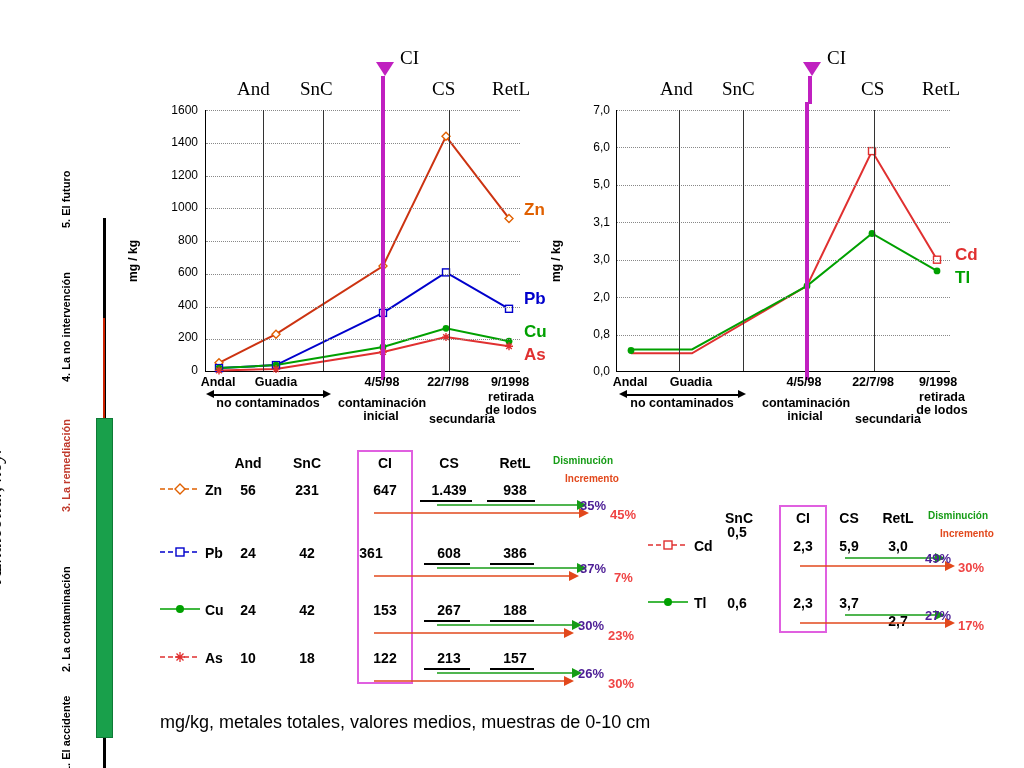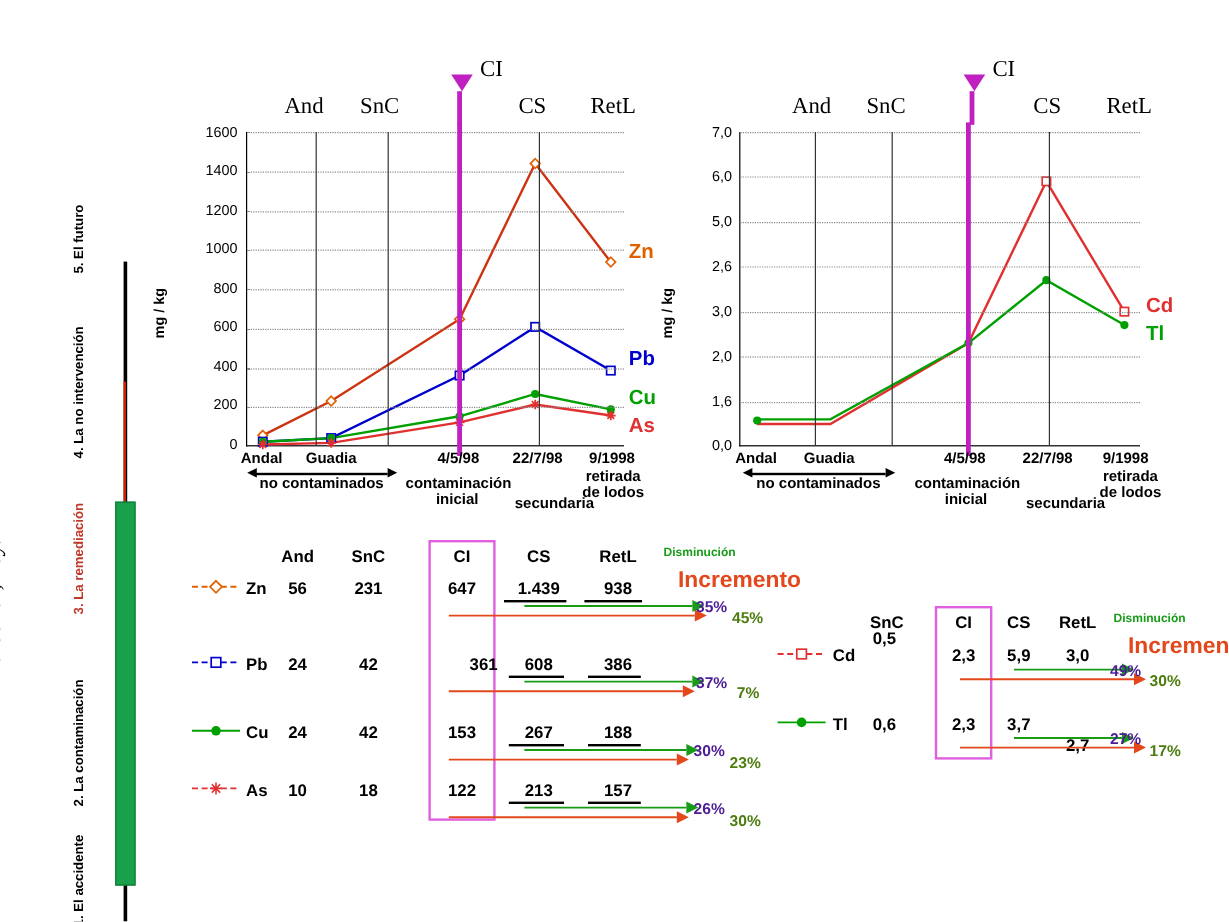--- a/index.html
+++ b/index.html
@@ -150,27 +150,27 @@
   }
   .ci-box {
     position: absolute;
     border: 2px solid #e060e0;
     background: transparent;
   }
   .pct-green {
     position: absolute; font-size: 13px; font-weight: bold; color: #4c1d95; white-space: nowrap;
   }
   .pct-red {
-    position: absolute; font-size: 13px; font-weight: bold; color: #4d7c0f; white-space: nowrap;
+    position: absolute; font-size: 13px; font-weight: bold; color: #ef4444; white-space: nowrap;
   }
   .lbl-dism {
     position: absolute; font-size: 10px; font-weight: bold; color: #169c16; white-space: nowrap;
   }
   .lbl-incr {
-    position: absolute; font-size: 19px; font-weight: bold; color: #e2481c; white-space: nowrap;
+    position: absolute; font-size: 10px; font-weight: bold; color: #e2481c; white-space: nowrap;
   }
   .underscore { position: absolute; height: 1.5px; background: #000; }
 
   .footer {
     position: absolute;
     left: 160px; top: 712px;
     font-size: 18px;
     color: #000;
     white-space: nowrap;
   }
@@ -304,24 +304,24 @@
     <div class="hdr-label" style="left:922px; top:78px;">RetL</div>
     <div class="ci-label" style="left:827px; top:47px;">CI</div>
     <div class="ci-arrow" style="left:803px; top:62px;"></div>
     <div class="vline-magenta" style="left:808px; top:76px; height:28px;"></div>
 
     <div class="ytitle" style="left:563px; top:268px;">mg / kg</div>
 
     <div class="ytick" style="left:566px; top:103px; width:44px;">7,0</div>
     <div class="ytick" style="left:566px; top:140px; width:44px;">6,0</div>
     <div class="ytick" style="left:566px; top:177px; width:44px;">5,0</div>
-    <div class="ytick" style="left:566px; top:215px; width:44px;">2,6</div>
+    <div class="ytick" style="left:566px; top:215px; width:44px;">3,1</div>
     <div class="ytick" style="left:566px; top:252px; width:44px;">3,0</div>
     <div class="ytick" style="left:566px; top:290px; width:44px;">2,0</div>
-    <div class="ytick" style="left:566px; top:327px; width:44px;">1,6</div>
+    <div class="ytick" style="left:566px; top:327px; width:44px;">0,8</div>
     <div class="ytick" style="left:566px; top:364px; width:44px;">0,0</div>
 
     <div class="plot" style="left:616px; top:110px; width:334px; height:262px;">
       <div class="gridline" style="top:0px;"></div>
       <div class="gridline" style="top:37.4px;"></div>
       <div class="gridline" style="top:74.9px;"></div>
       <div class="gridline" style="top:112.3px;"></div>
       <div class="gridline" style="top:149.7px;"></div>
       <div class="gridline" style="top:187.1px;"></div>
       <div class="gridline" style="top:224.6px;"></div>
@@ -405,21 +405,21 @@
     <div class="pct-green" style="left:580px; top:498px;">35%</div>
     <div class="pct-red" style="left:610px; top:507px;">45%</div>
 
     <svg class="legend-sym" style="left:160px; top:545px;" width="42" height="14">
       <line x1="0" y1="7" x2="40" y2="7" stroke="#0000cc" stroke-width="1.6" stroke-dasharray="5,3"></line>
       <rect x="16" y="3" width="8" height="8" fill="#fff" stroke="#0000cc" stroke-width="1.4"></rect>
     </svg>
     <div class="legend-txt" style="left:205px; top:545px; color:#000;">Pb</div>
     <div class="cell" style="left:225px; top:545px; width:46px;">24</div>
     <div class="cell" style="left:284px; top:545px; width:46px;">42</div>
-    <div class="cell" style="left:380px; top:545px; width:46px;">361</div>
+    <div class="cell" style="left:348px; top:545px; width:46px;">361</div>
     <div class="cell" style="left:420px; top:545px; width:58px;">608</div>
     <div class="cell" style="left:487px; top:545px; width:56px;">386</div>
     <div class="underscore" style="left:424px; top:563px; width:46px;"></div>
     <div class="underscore" style="left:490px; top:563px; width:44px;"></div>
     <svg style="position:absolute; left:374px; top:566px;" width="210" height="20">
       <line x1="0" y1="10" x2="195" y2="10" stroke="#e2481c" stroke-width="1.6"></line>
       <polygon points="195,5 205,10 195,15" fill="#e2481c"></polygon>
     </svg>
     <svg style="position:absolute; left:437px; top:558px;" width="155" height="20">
       <line x1="0" y1="10" x2="140" y2="10" stroke="#169c16" stroke-width="1.6"></line>
@@ -520,14 +520,15 @@
       <polygon points="145,5 155,10 145,15" fill="#e2481c"></polygon>
     </svg>
     <svg style="position:absolute; left:845px; top:605px;" width="105" height="20">
       <line x1="0" y1="10" x2="90" y2="10" stroke="#169c16" stroke-width="1.6"></line>
       <polygon points="90,5 100,10 90,15" fill="#169c16"></polygon>
     </svg>
     <div class="pct-green" style="left:925px; top:608px;">27%</div>
     <div class="pct-red" style="left:958px; top:618px;">17%</div>
   </div>
 
+  <div class="footer">mg/kg, metales totales, valores medios, muestras de 0-10 cm</div>
 
 </div>
 
 </body></html>

